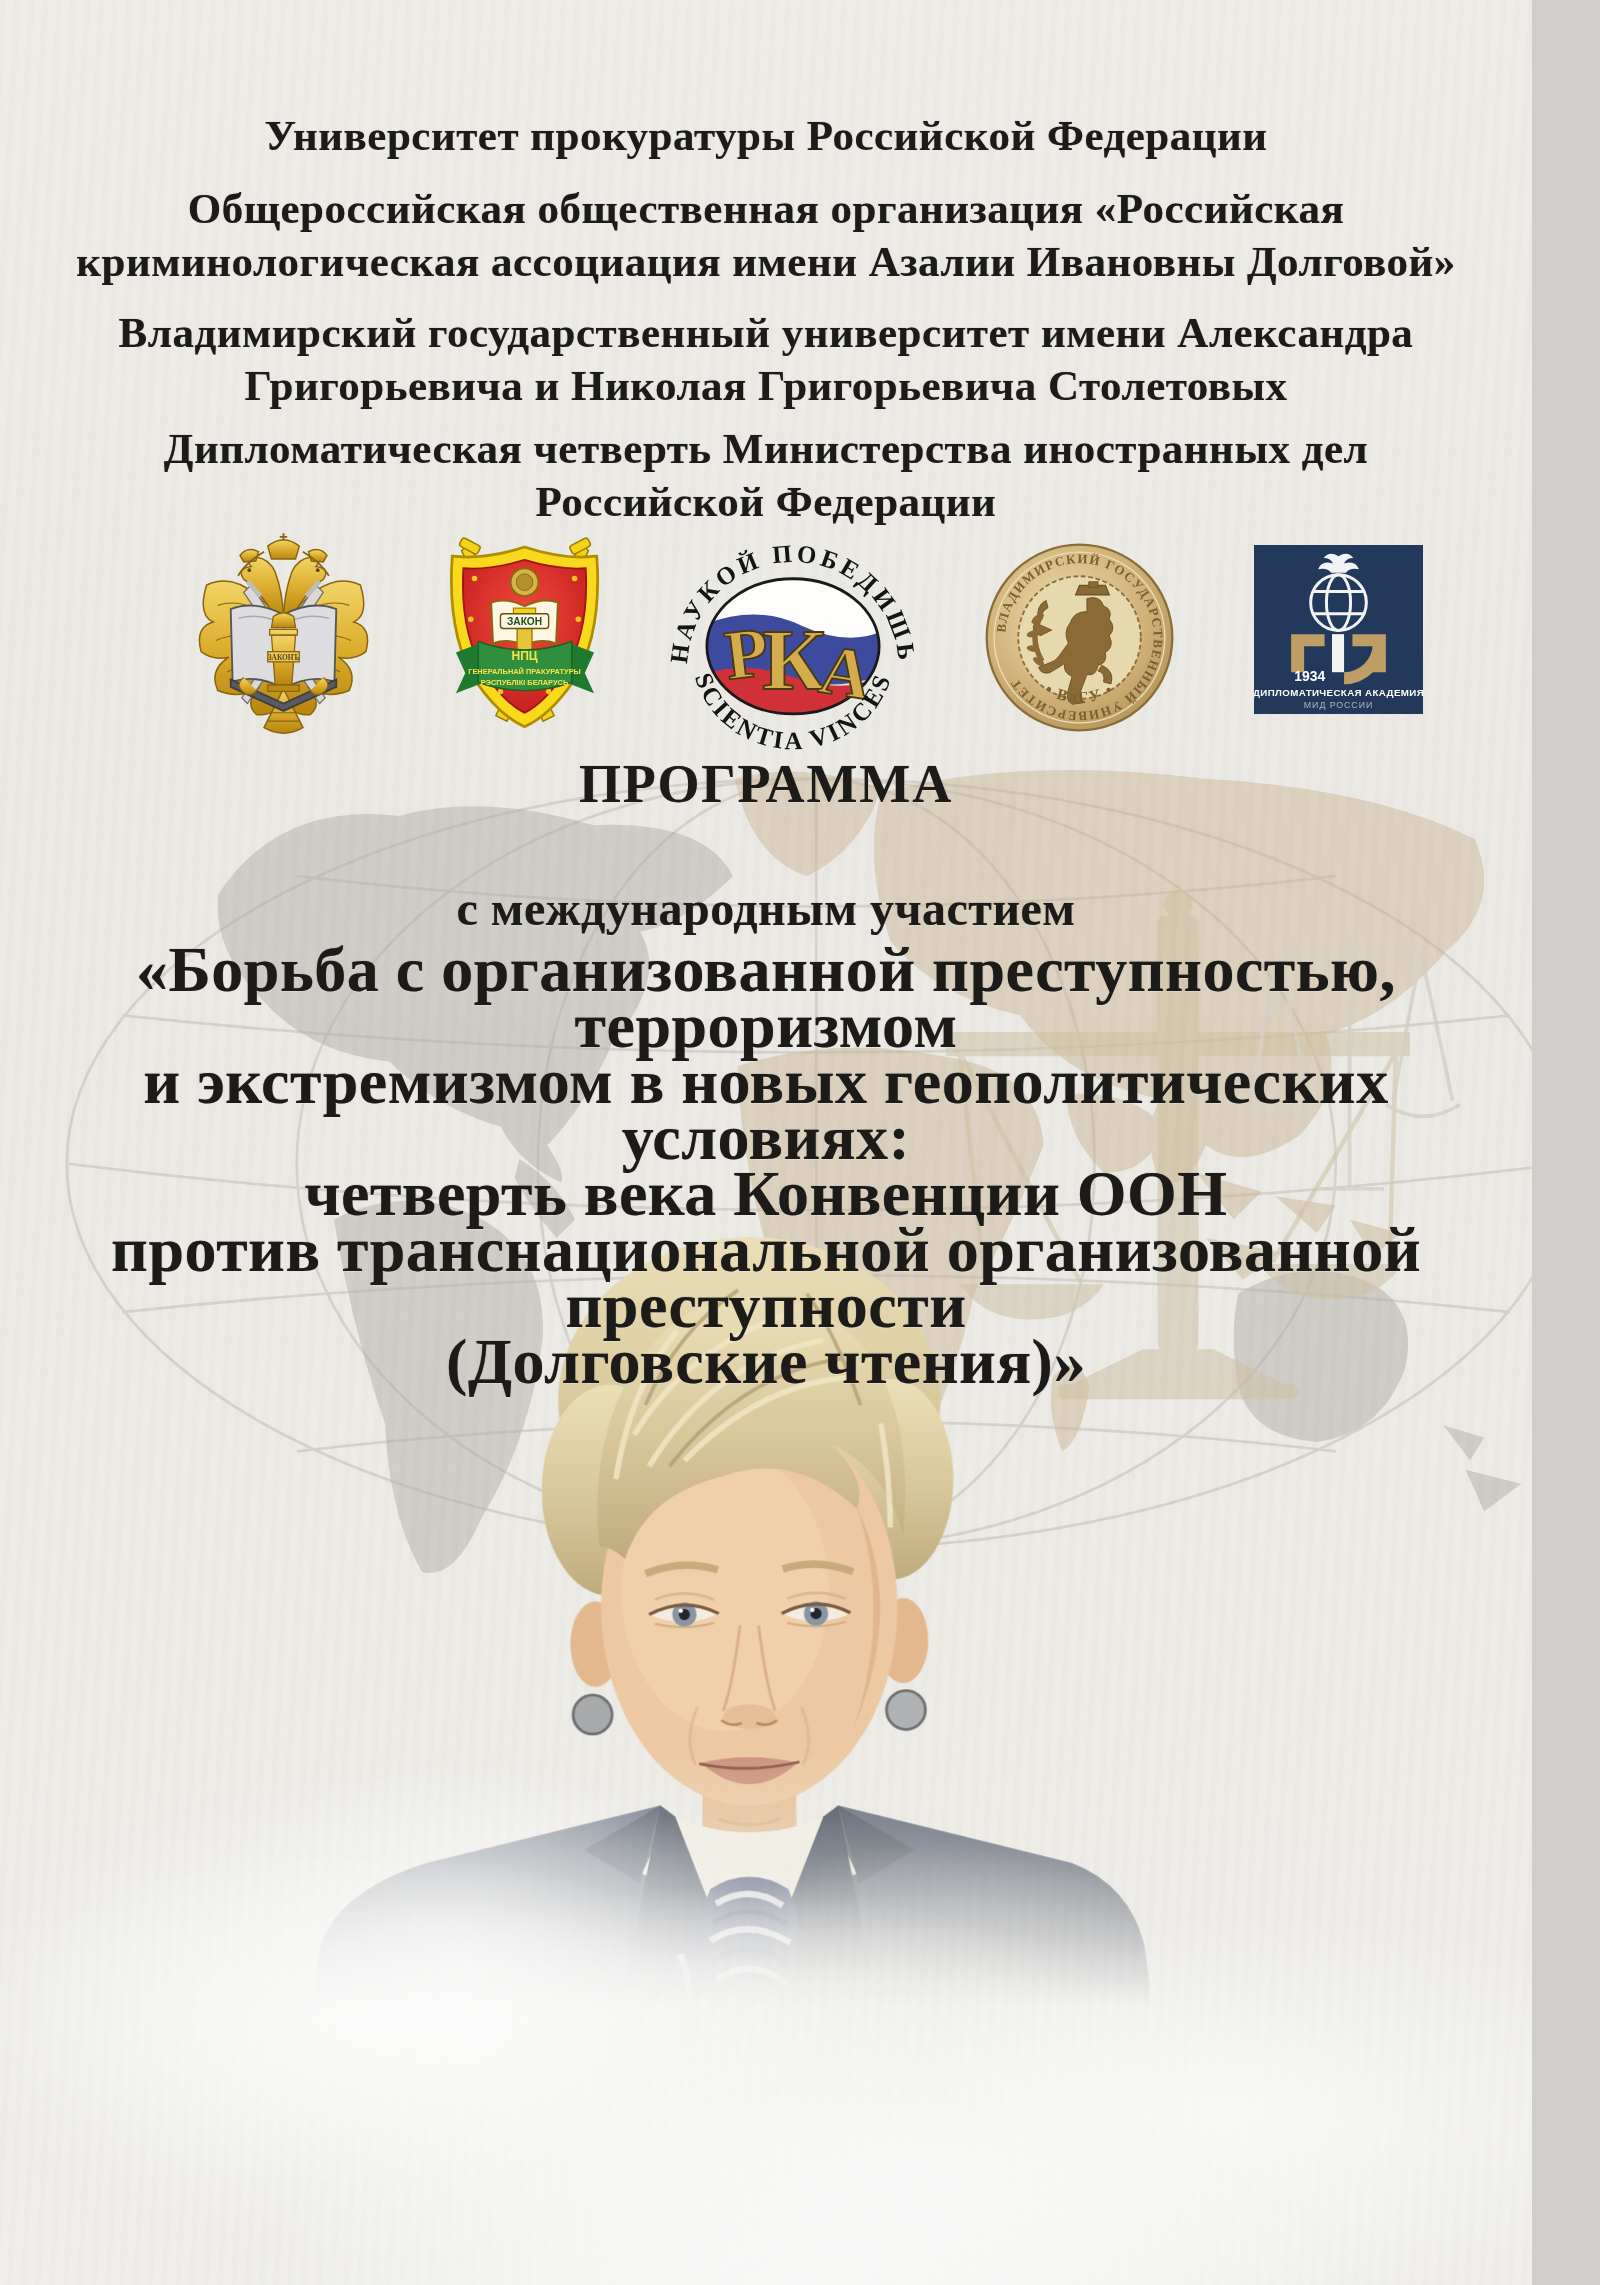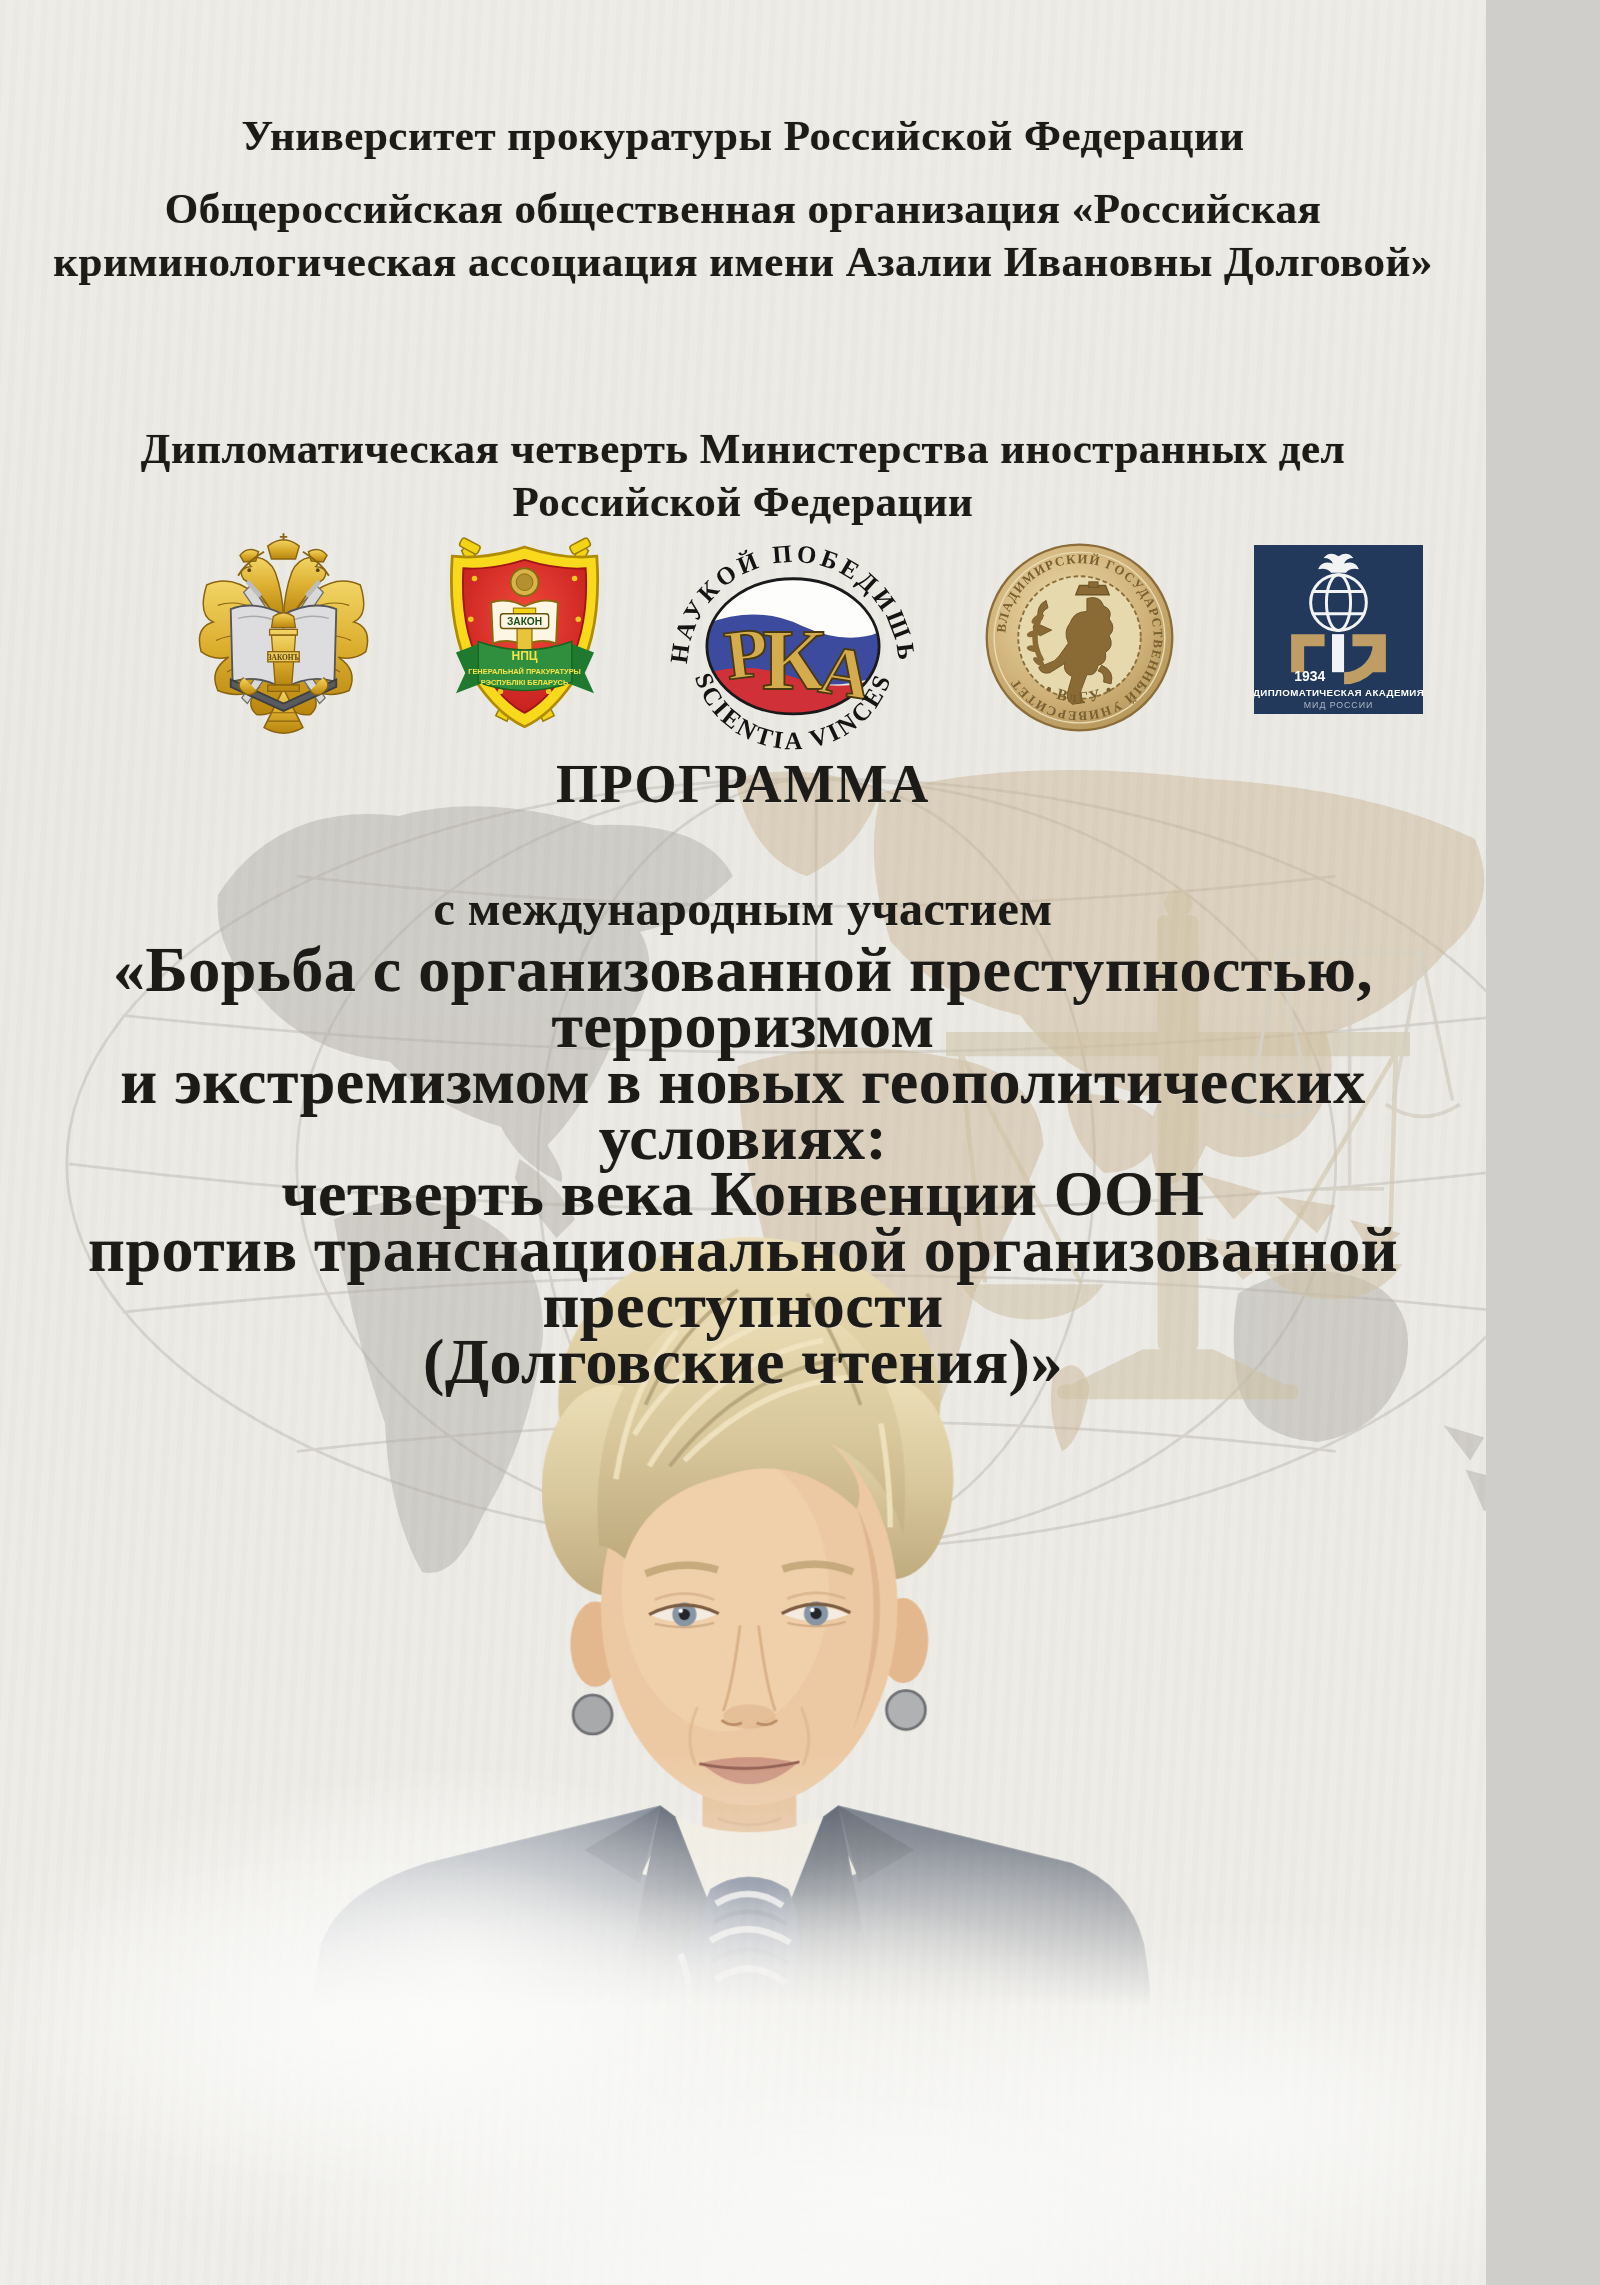--- a/index.html
+++ b/index.html
@@ -1,19 +1,19 @@
 <!DOCTYPE html>
 <html style="font-size:15px"><head>
 <meta charset="utf-8">
 <style>
   html,body{margin:0;padding:0;background:#cfcecb;}
   #page{
     position:relative;width:1486px;height:2286px;overflow:hidden;
     background:linear-gradient(180deg,#edecE7 0%,#eae9e4 35%,#ecebe6 70%,#efeeea 100%);
-    font-family:"Liberation Serif", serif;color:#1c1b18;
+    font-family:"Liberation Serif", serif;color:#1c1b18;padding-left:46px;
   }
   #page::after{content:"";position:absolute;inset:0;pointer-events:none;
     background:repeating-linear-gradient(93deg,rgba(0,0,0,0.012) 0 6.5px,rgba(255,255,255,0.015) 6.5px 14px);}
   .ctext{position:absolute;left:0;width:100%;text-align:center;font-weight:bold;
     white-space:pre-line;letter-spacing:0.5px;text-shadow:0 0.9px 0 rgba(255,255,255,.35),0 0 0.9px rgba(0,0,0,.55);}
   .org{font-size:43px;line-height:53px;}
   #org1{top:109px;} #org2{top:182px;} #org3{top:306px;} #org4{top:422px;}
   #prog-title{top:753px;font-size:54px;letter-spacing:1.9px;text-align:center;}
   #prog-sub1{top:826px;font-size:48px;}
   #prog-sub2{top:881px;font-size:48px;}
@@ -93,20 +93,22 @@
       <line x1="1378" y1="232" x2="1532" y2="232"></line>
       <path d="M 1378 232 L 1348 392 M 1378 232 L 1412 392 M 1340 396 Q 1380 422 1420 396"></path>
       <path d="M 1532 232 L 1502 392 M 1532 232 L 1566 392 M 1494 396 Q 1534 422 1574 396"></path>
       <path d="M 1420 487 H 1492"></path>
     </g>
   </svg>
 
   <div class="ctext org textlayer" id="org1">Университет прокуратуры Российской Федерации</div>
   <div class="ctext org textlayer" id="org2">Общероссийская общественная организация «Российская
 криминологическая ассоциация имени Азалии Ивановны Долговой»</div>
+  <div class="ctext org textlayer" id="org3">Владимирский государственный университет имени Александра
+Григорьевича и Николая Григорьевича Столетовых</div>
   <div class="ctext org textlayer" id="org4">Дипломатическая четверть Министерства иностранных дел
 Российской Федерации</div>
 
   <div class="logo-row">
 
     <svg class="emblem" style="left:190px;top:531px" width="187" height="208" viewBox="0 0 202 224">
       <defs>
         <linearGradient id="gold1" x1="0" y1="0" x2="0" y2="1">
           <stop offset="0" stop-color="#f2d566"></stop>
             <stop offset=".5" stop-color="#dcae2e"></stop>

